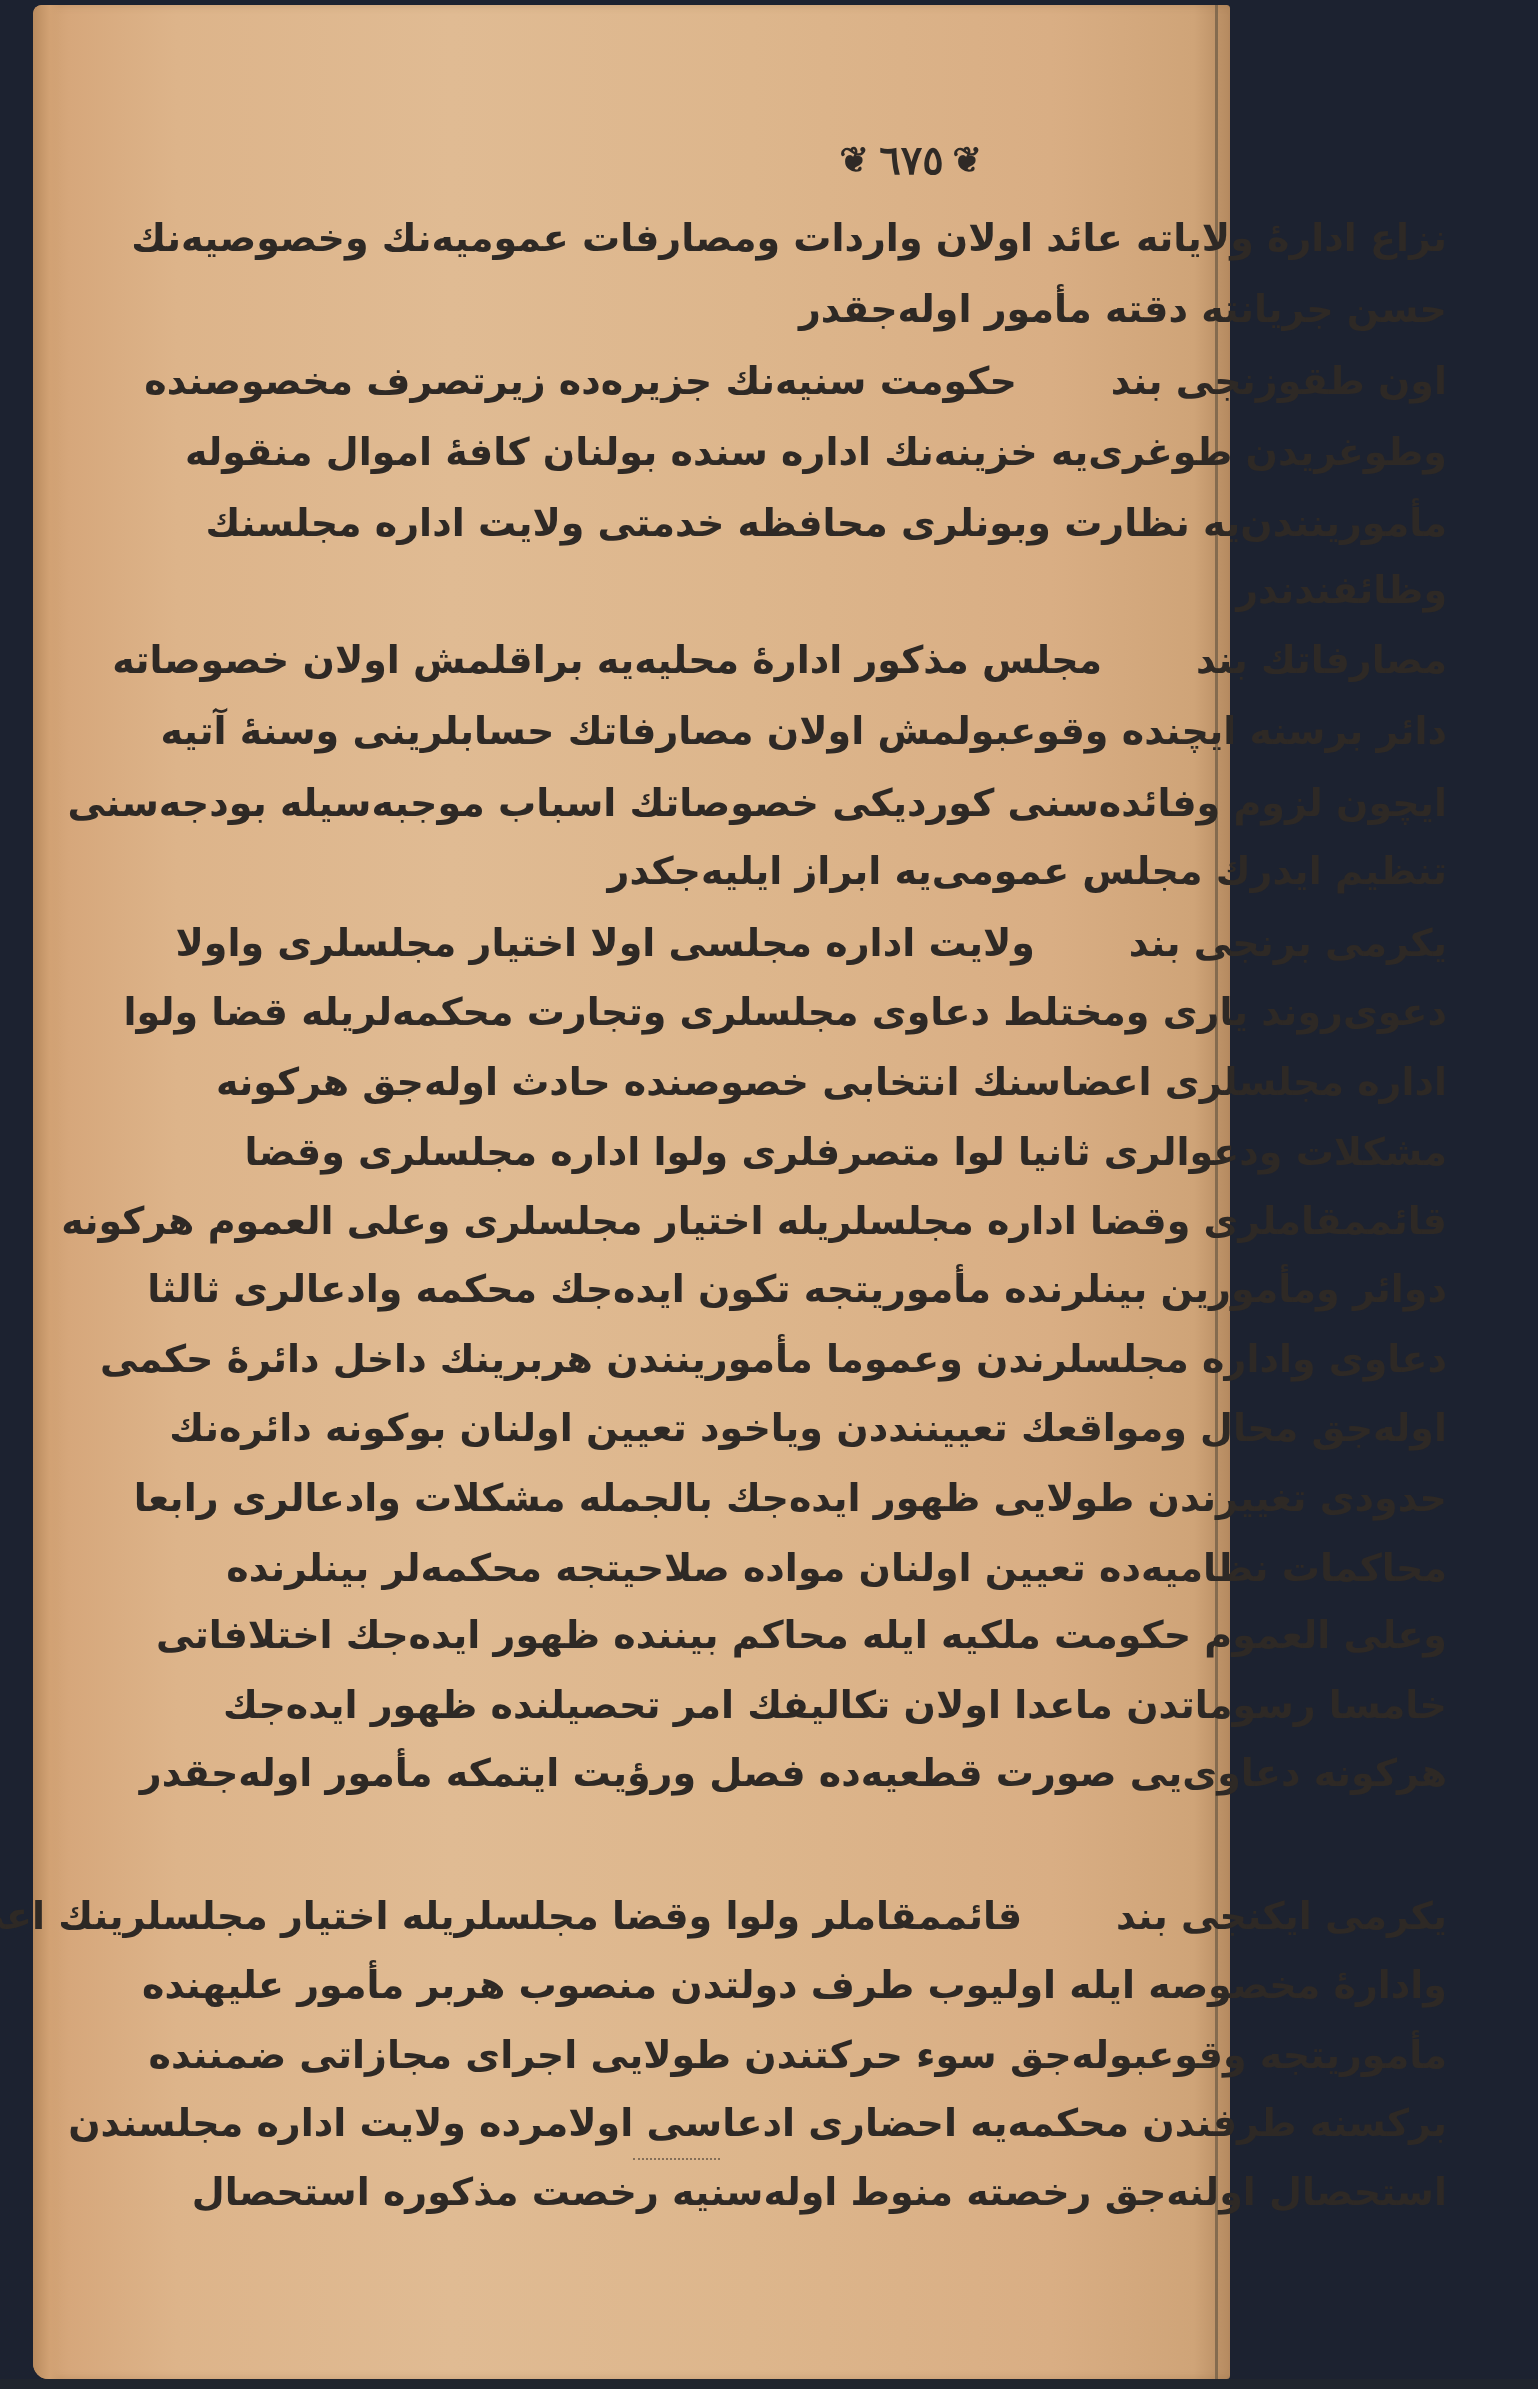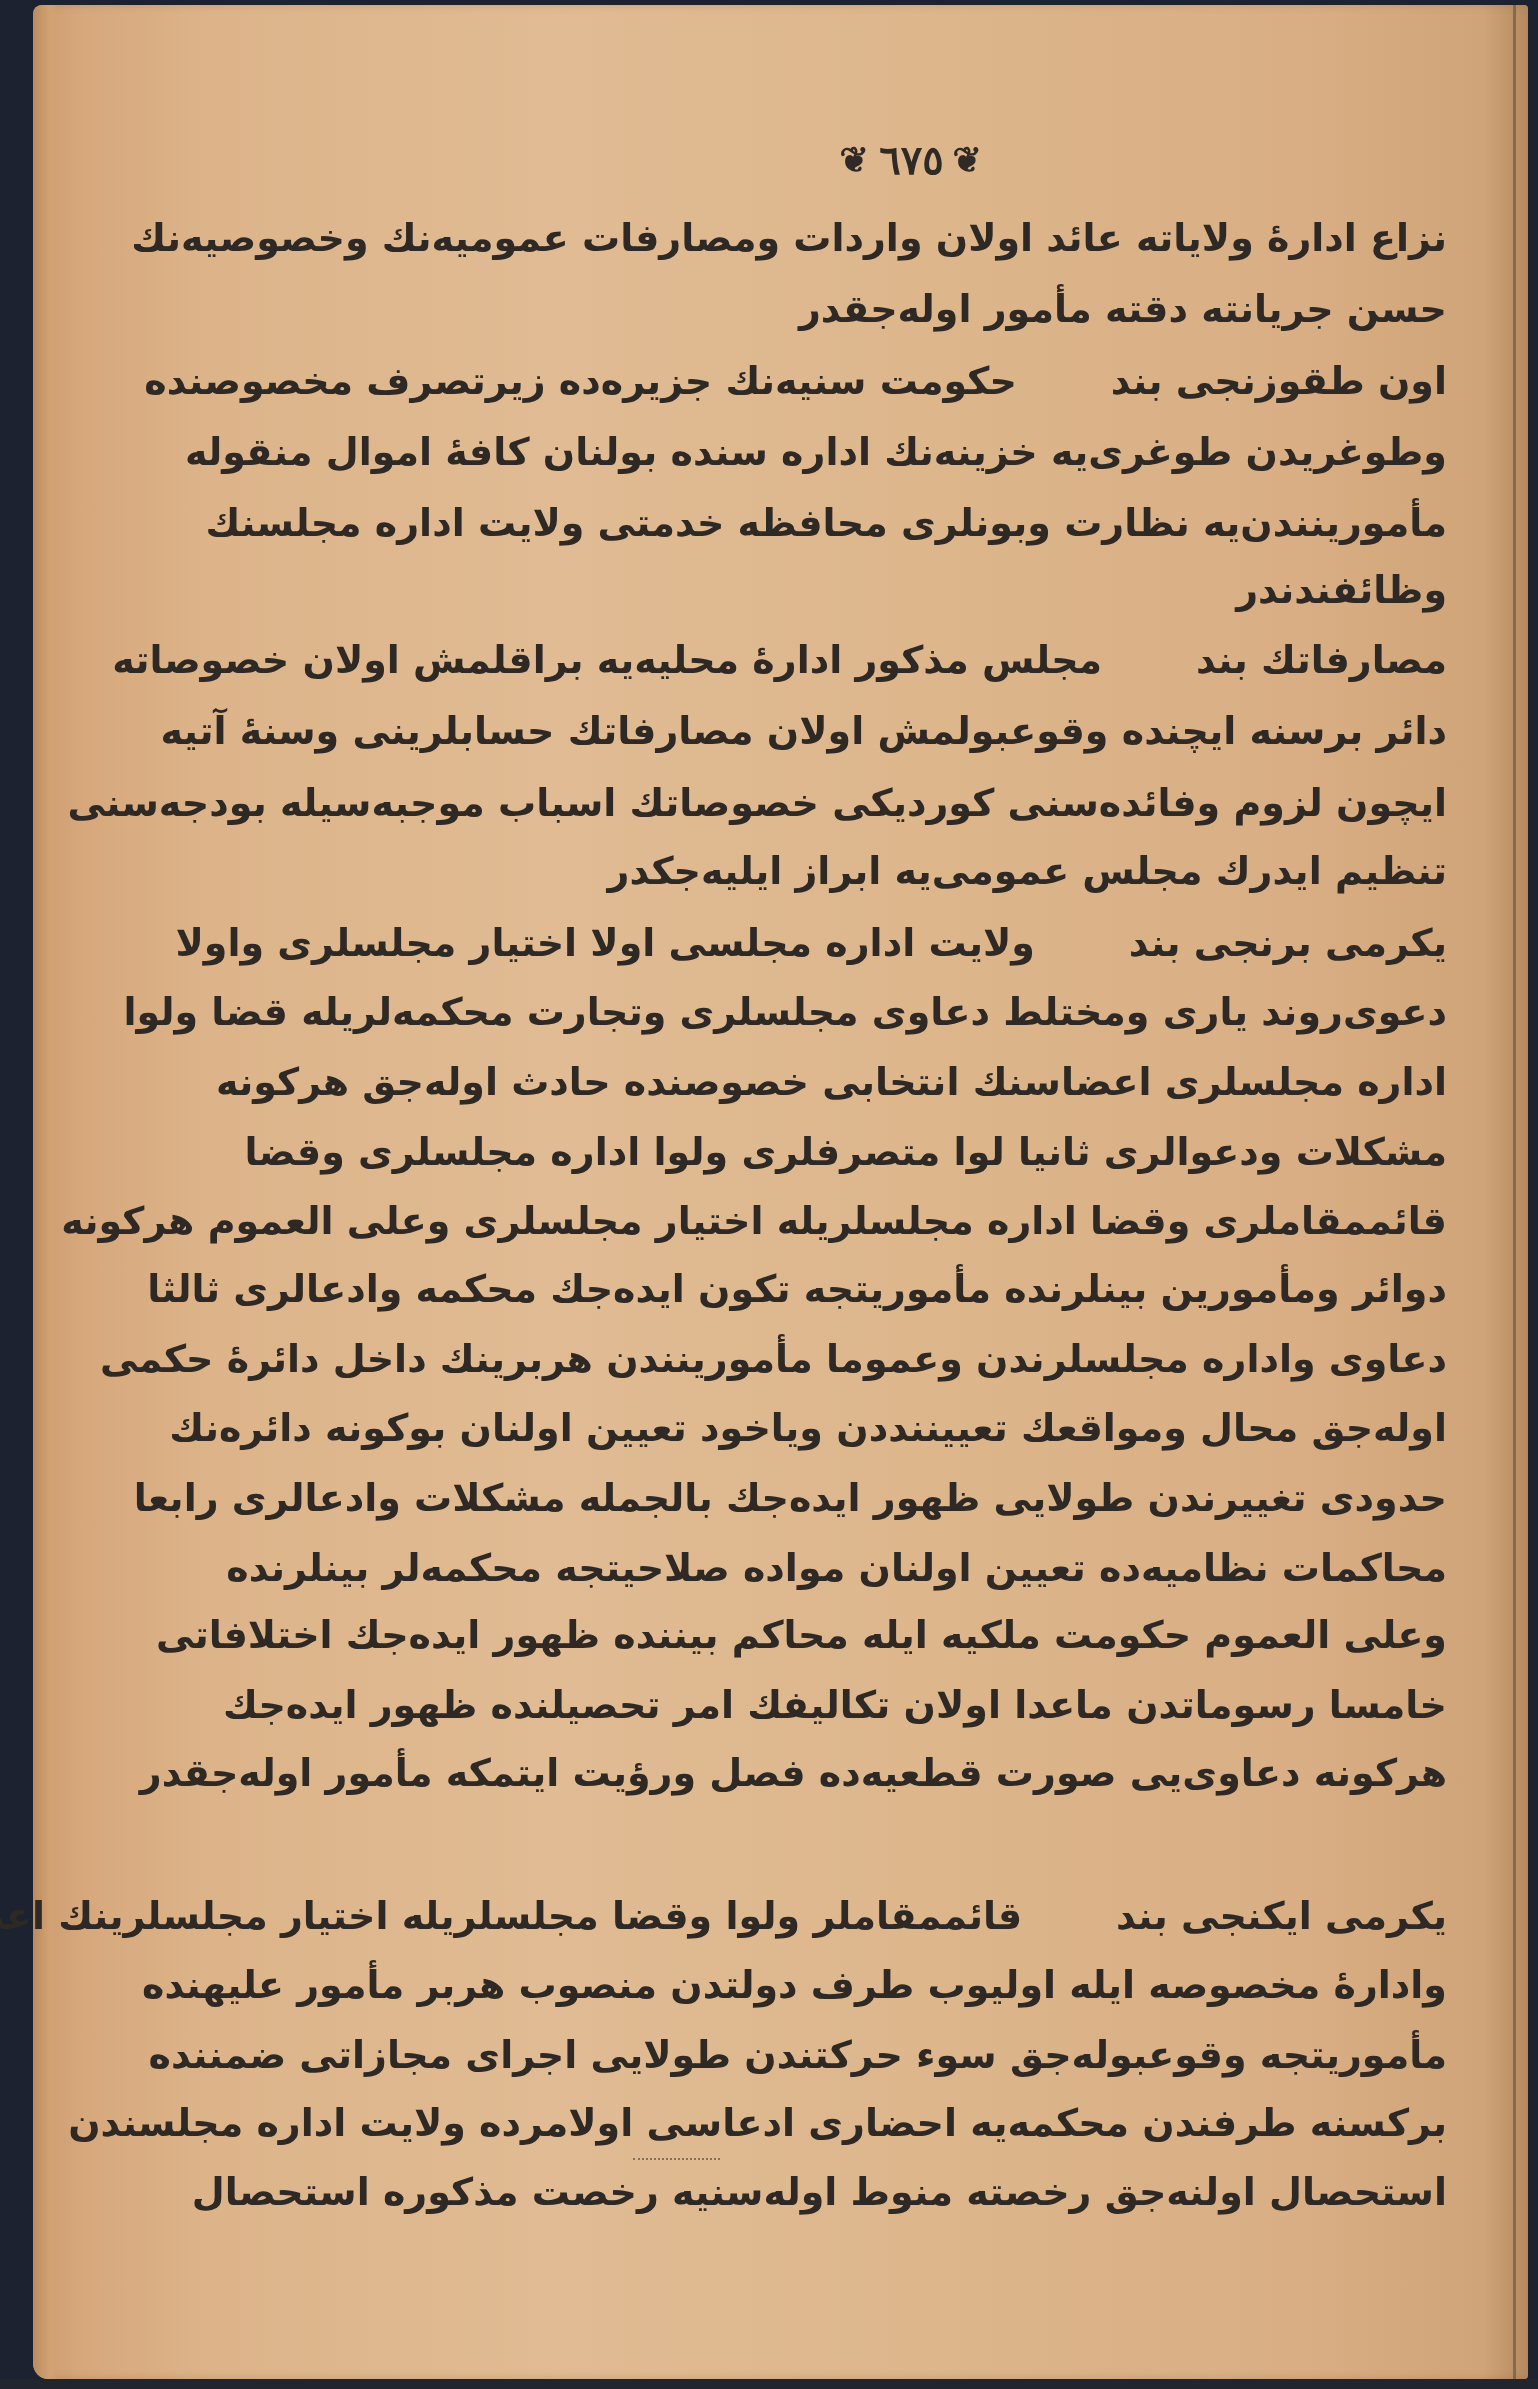--- a/index.html
+++ b/index.html
@@ -18,21 +18,21 @@
     left: 0;
     bottom: 0;
     width: 1538px;
     height: 10.4px;
     background: #20252e;
   }
   .page {
     position: absolute;
     left: 33px;
     top: 5.2px;
-    width: 1495px;
+    width: 1197px;
     height: 2374px;
     background: linear-gradient(90deg, #c99a6c 0%, #d6a77b 3%, #ddb48a 12%, #e0bb93 35%, #ddb68c 60%, #d9ae84 85%, #cfa478 97%, #b58a60 100%);
     border-radius: 8.7px 3.5px 3.5px 15.7px;
     box-shadow: inset 7px 0 8.7px rgba(120, 80, 40, 0.25);
   }
   .page-fold {
     position: absolute;
     left: 0;
     top: 0;
     width: 28px;

